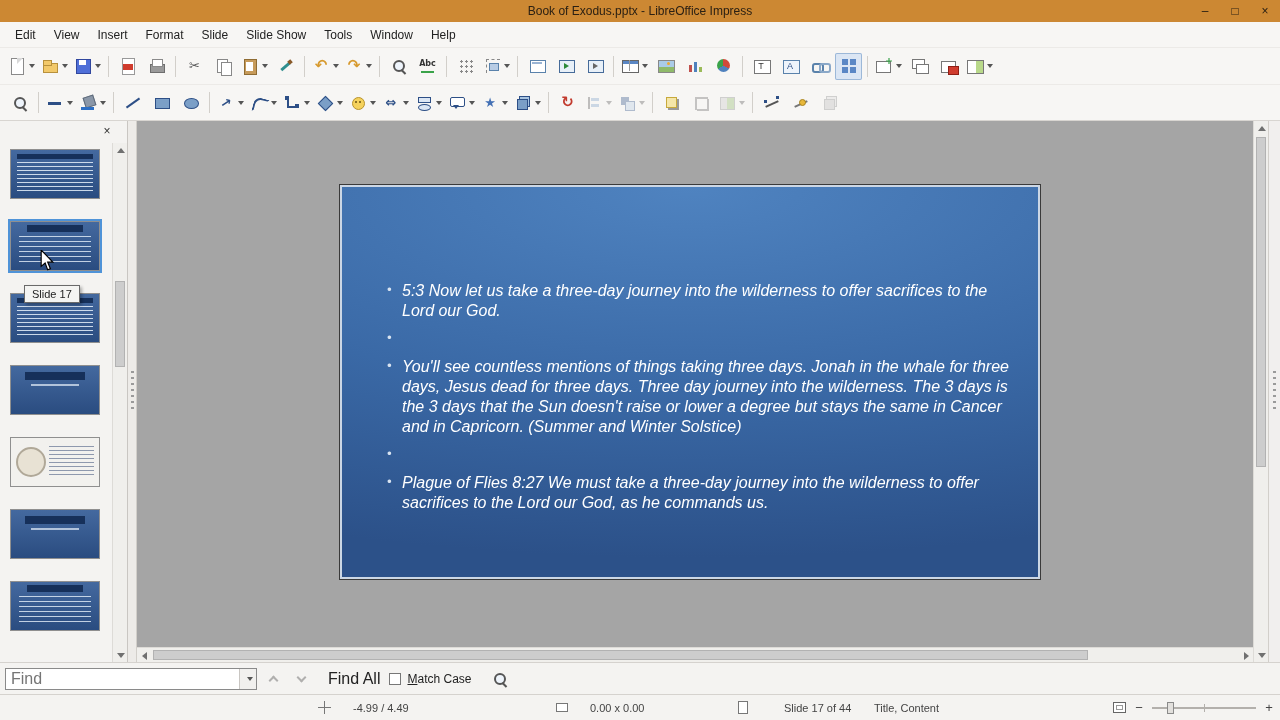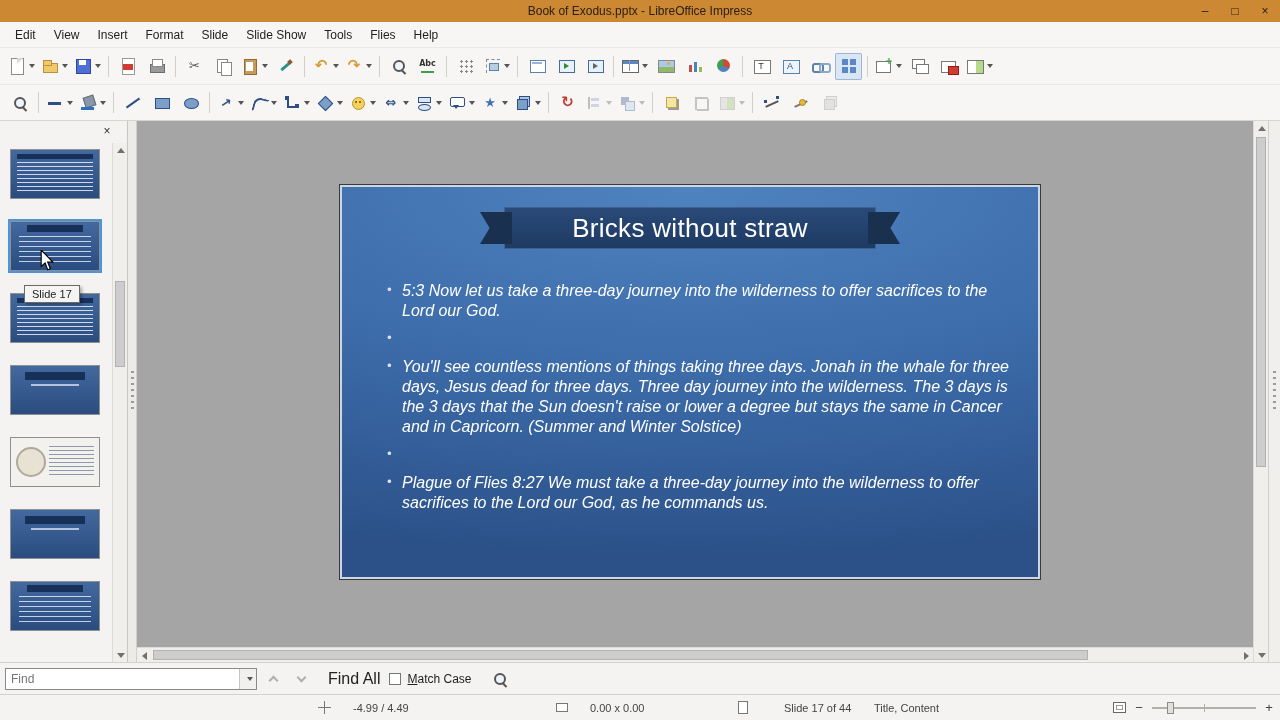--- a/index.html
+++ b/index.html
@@ -176,21 +176,21 @@
   li.bullet::before{content:"•";position:absolute;left:1px;top:-1px;font-size:13px;color:#d9e4f1;}
   li.bullet.empty{min-height:20px;}
 
   
   .tooltip{position:absolute;left:24px;top:285px;background:#f4f4f2;border:1px solid #6a6a6a;padding:2px 7px;font-size:11px;color:#222;box-shadow:2px 2px 3px rgba(0,0,0,.3);z-index:60;}
   .cursor{position:absolute;left:40px;top:250px;z-index:70;}
 
   
   .find-toolbar{height:32px;background:#f4f3f1;border-top:1px solid #d5d2ce;display:flex;align-items:center;padding-left:5px;}
   .find-combo{display:flex;width:252px;height:22px;border:1px solid #8a8a8a;background:#fff;}
-  .find-combo input{flex:1;border:none;outline:none;font-family:"Liberation Sans",sans-serif;font-size:12px;padding:0 5px;color:#444;min-width:0;}
+  .find-combo input{flex:1;border:none;outline:none;font-family:"Liberation Sans",sans-serif;font-size:16px;padding:0 5px;color:#444;min-width:0;}
   .combo-btn{width:17px;background:#f1f0ee;border-left:1px solid #c9c6c2;display:flex;align-items:center;justify-content:center;}
   .chev{width:24px;height:22px;display:flex;align-items:center;justify-content:center;opacity:.35;margin-left:4px;}
   .chev i{display:block;width:7px;height:7px;border-left:2px solid #333;border-bottom:2px solid #333;}
   .chev.up i{transform:rotate(135deg);margin-top:4px;}
   .chev.down i{transform:rotate(-45deg);margin-top:-3px;}
   .find-all-btn{padding:4px 9px;font-size:16px;margin-left:6px;}
   .match-case{display:flex;align-items:center;gap:6px;font-size:12px;}
   .cb{width:12px;height:12px;border:1px solid #777;background:#fff;}
   .match-case .lbl{display:inline-block;}
   .match-case .lbl::first-letter{text-decoration:underline;}
@@ -229,21 +229,21 @@
   </div>
 
   <div class="menubar">
       <span class="menu-item">Edit</span>
       <span class="menu-item">View</span>
       <span class="menu-item">Insert</span>
       <span class="menu-item">Format</span>
       <span class="menu-item">Slide</span>
       <span class="menu-item">Slide Show</span>
       <span class="menu-item">Tools</span>
-      <span class="menu-item">Flies</span>
+      <span class="menu-item">Window</span>
       <span class="menu-item">Help</span>
     </div>
 
   <div class="toolbar toolbar-main">
       <span class="tbtn">
         <span class="ic ic-new-document"></span>
         <span class="dd"></span>
       </span>
       <span class="tbtn">
         <span class="ic ic-open"></span>
@@ -471,25 +471,20 @@
       </div>
     </div>
 
     <div class="panel-splitter">
       <span class="grip"></span>
     </div>
 
     <div class="canvas-col">
       <div class="canvas">
         <div class="slide">
-          <div class="banner">
-            <span class="tail left"></span>
-            <span class="tail right"></span>
-            <span class="slide-title">Bricks without straw</span>
-          </div>
           <div class="slide-body">
             <ul class="bullets">
                 <li class="bullet">5:3 Now let us take a three-day journey into the wilderness to offer sacrifices to the Lord our God.</li>
                 <li class="bullet empty"></li>
                 <li class="bullet">You'll see countless mentions of things taking three days. Jonah in the whale for three days, Jesus dead for three days. Three day journey into the wilderness. The 3 days is the 3 days that the Sun doesn't raise or lower a degree but stays the same in Cancer and in Capricorn. (Summer and Winter Solstice)</li>
                 <li class="bullet empty"></li>
                 <li class="bullet">Plague of Flies 8:27 We must take a three-day journey into the wilderness to offer sacrifices to the Lord our God, as he commands us.</li>
               </ul>
           </div>
         </div>

